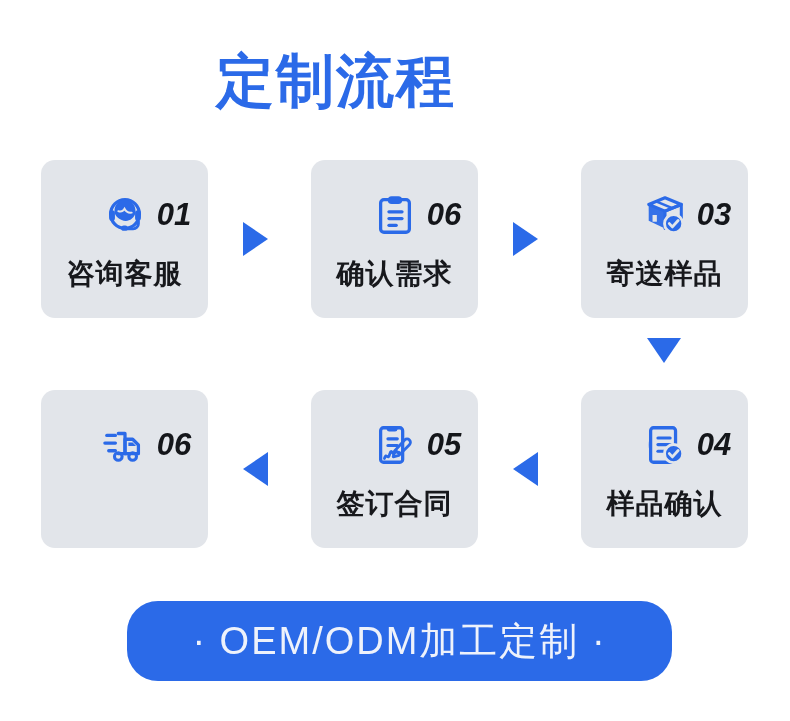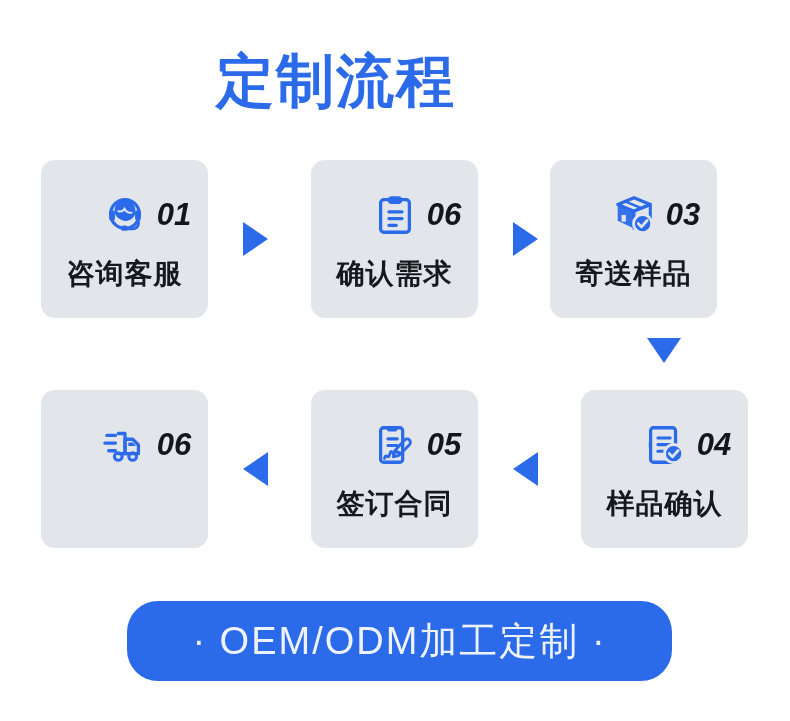--- a/index.html
+++ b/index.html
@@ -87,21 +87,21 @@
     font-size: 28px;
     line-height: 36px;
     font-weight: 700;
     color: #17181c;
     letter-spacing: 1px;
   }
 
   
   .pos-c1 { left: 41px;  top: 160px; }
   .pos-c2 { left: 311px; top: 160px; }
-  .pos-c3 { left: 550px; top: 160px; }
+  .pos-c3 { left: 581px; top: 160px; }
   .pos-c4 { left: 581px; top: 390px; }
   .pos-c5 { left: 311px; top: 390px; padding-left: 28px; }
   .pos-c6 { left: 41px;  top: 390px; }
 
   
   .arrow {
     position: absolute;
     width: 0;
     height: 0;
   }

